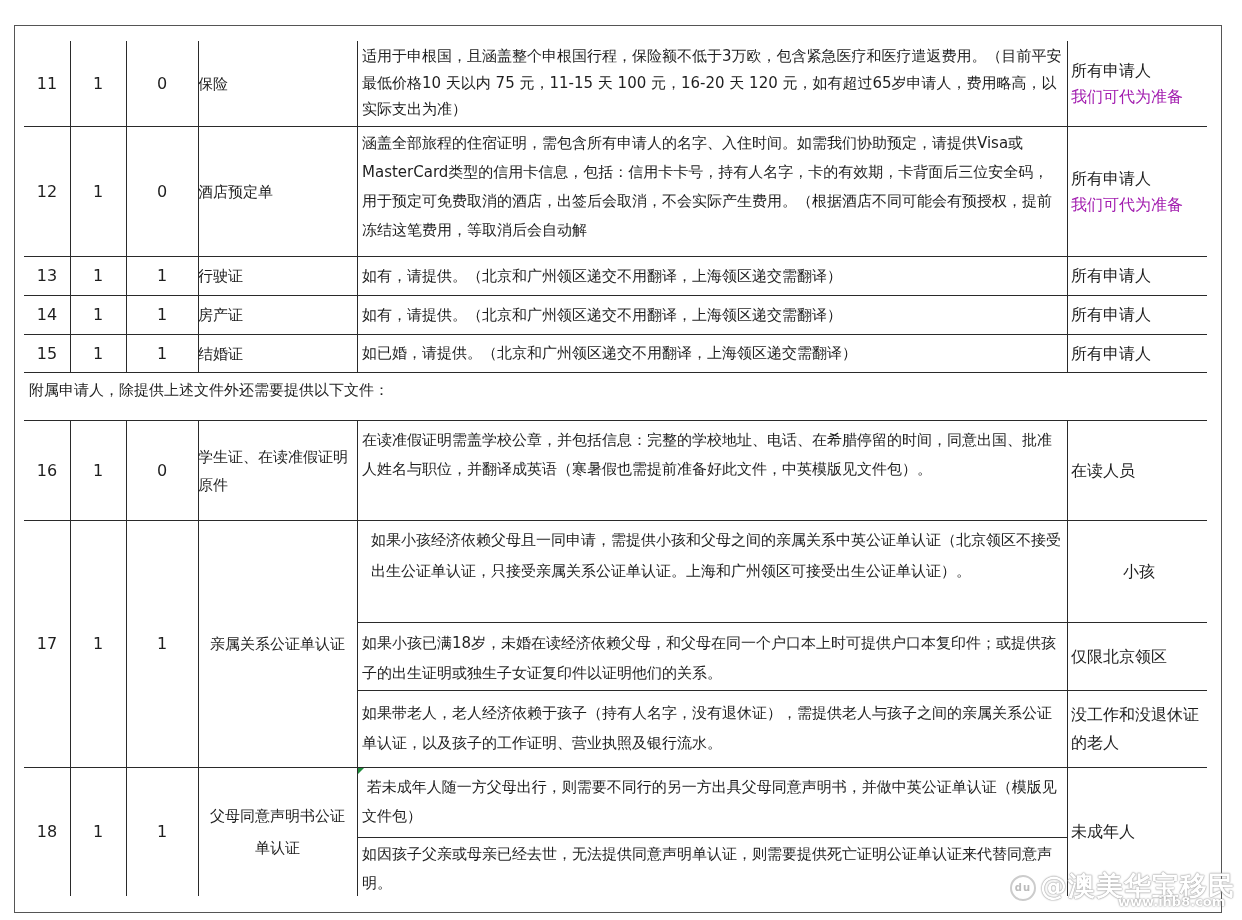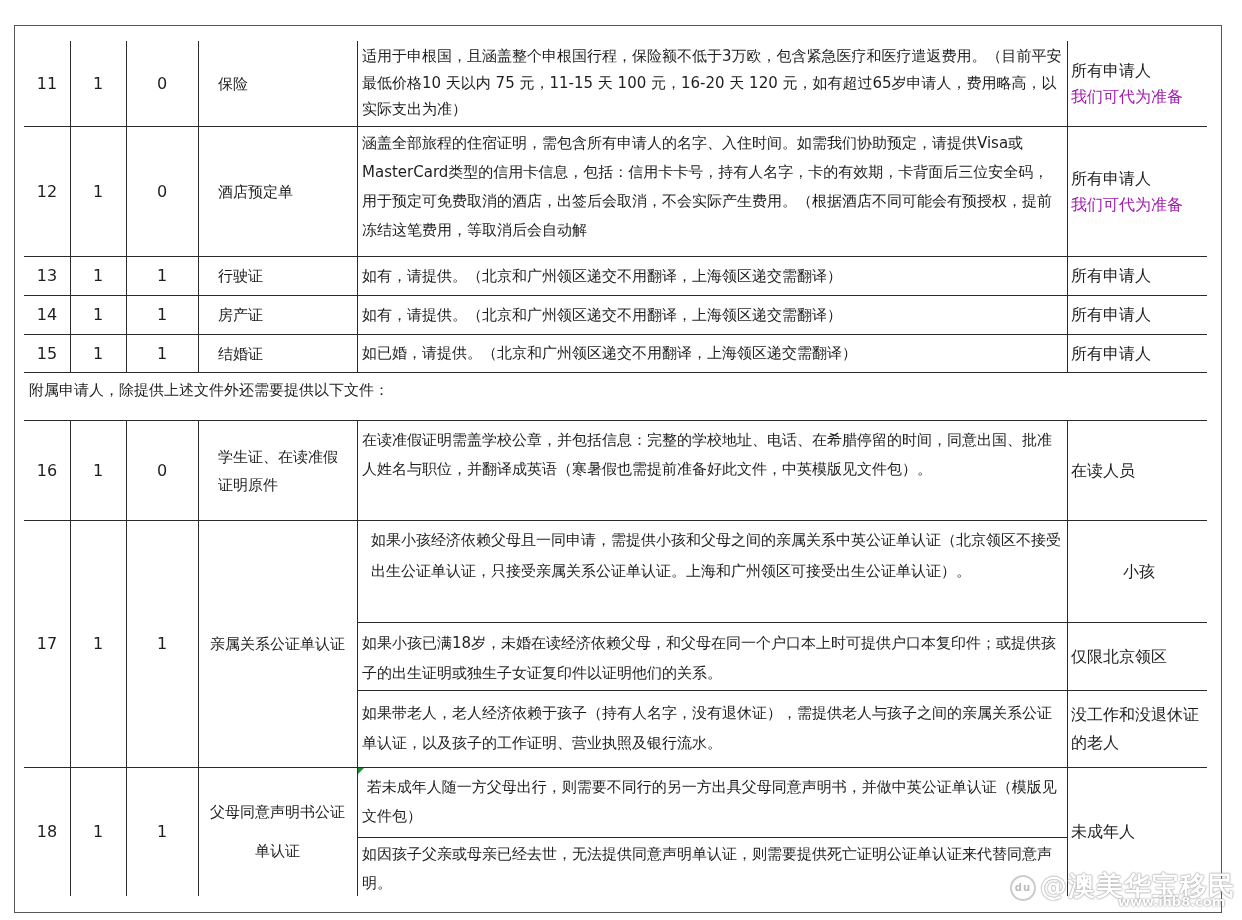--- a/index.html
+++ b/index.html
@@ -4,21 +4,21 @@
 <style>
   html, body { margin:0; padding:0; background:#ffffff; }
   body { width:1242px; height:920px; position:relative; overflow:hidden;
          font-family:"DejaVu Sans","Liberation Sans",sans-serif; color:#1e1e1e; }
   .frame { position:absolute; left:14px; top:25px; width:1208px; height:888px;
            border:1px solid #555; box-sizing:border-box; background:#fff; }
   .vline { position:absolute; width:0; border-left:1.5px solid #2a2a2a; }
   .hline { position:absolute; height:0; border-top:1.5px solid #2a2a2a; }
   .cell { position:absolute; box-sizing:border-box; font-size:15px; line-height:24px; }
   .num { display:flex; align-items:center; justify-content:center; font-size:16px; }
-  .left { display:flex; align-items:center; padding-left:20px; }
+  .left { display:flex; align-items:center; padding-left:0; }
   .center-txt { display:flex; align-items:center; justify-content:center; text-align:center; padding:0 6px; }
   .desc { padding:2px 4px 0 5px; font-size:15px; line-height:26.5px; overflow:hidden; }
   .desc-mid { display:flex; align-items:center; padding:0 4px 0 5px; font-size:15px; line-height:27px; }
   .who { display:flex; flex-direction:column; justify-content:center; padding-left:4px; font-size:16px; line-height:26px; }
   .red { color:#a21caf; }
   .section { position:absolute; left:29px; top:381px; font-size:15px; }
   .watermark { position:absolute; left:1010px; top:868px; font-size:27px; color:#ffffff;
                text-shadow:0 0 2px #9a9a9a, 0 0 1px #777; font-weight:bold; letter-spacing:1px; }
   .wm-url { position:absolute; left:1118px; top:894px; font-size:13px; font-weight:bold; color:#fff;
             text-shadow:0 0 2px #666; }
@@ -145,21 +145,21 @@
   <div class="cell desc" style="left:357px;top:691px;width:710px;height:76px;line-height:30px;padding-top:7px;">如果带老人，老人经济依赖于孩子（持有人名字，没有退休证），需提供老人与孩子之间的亲属关系公证单认证，以及孩子的工作证明、营业执照及银行流水。</div>
   <div class="cell who" style="left:1067px;top:691px;width:136px;height:76px;line-height:28px;">
     <span>没工作和没退休证的老人</span>
   </div>
 </div>
 
 <div>
   <div class="cell num" style="left:24px;top:768px;width:46px;height:128px;">18</div>
   <div class="cell num" style="left:70px;top:768px;width:56px;height:128px;">1</div>
   <div class="cell num" style="left:126px;top:768px;width:72px;height:128px;">1</div>
-  <div class="cell center-txt" style="left:198px;top:768px;width:159px;height:128px;line-height:39px;">父母同意声明书公证单认证</div>
+  <div class="cell center-txt" style="left:198px;top:768px;width:159px;height:128px;line-height:32px;">父母同意声明书公证单认证</div>
 
   <div class="cell desc" style="left:357px;top:768px;width:710px;height:69px;line-height:29px;padding-top:5px;white-space:pre-wrap;"> 若未成年人随一方父母出行，则需要不同行的另一方出具父母同意声明书，并做中英公证单认证（模版见文件包）</div>
   <div class="cell desc" style="left:357px;top:838px;width:710px;height:58px;line-height:29px;padding-top:2px;">如因孩子父亲或母亲已经去世，无法提供同意声明单认证，则需要提供死亡证明公证单认证来代替同意声明。</div>
   <div class="cell who" style="left:1067px;top:768px;width:140px;height:128px;">
     <span>未成年人</span>
   </div>
 </div>
 
 <div class="marker"></div>
 

